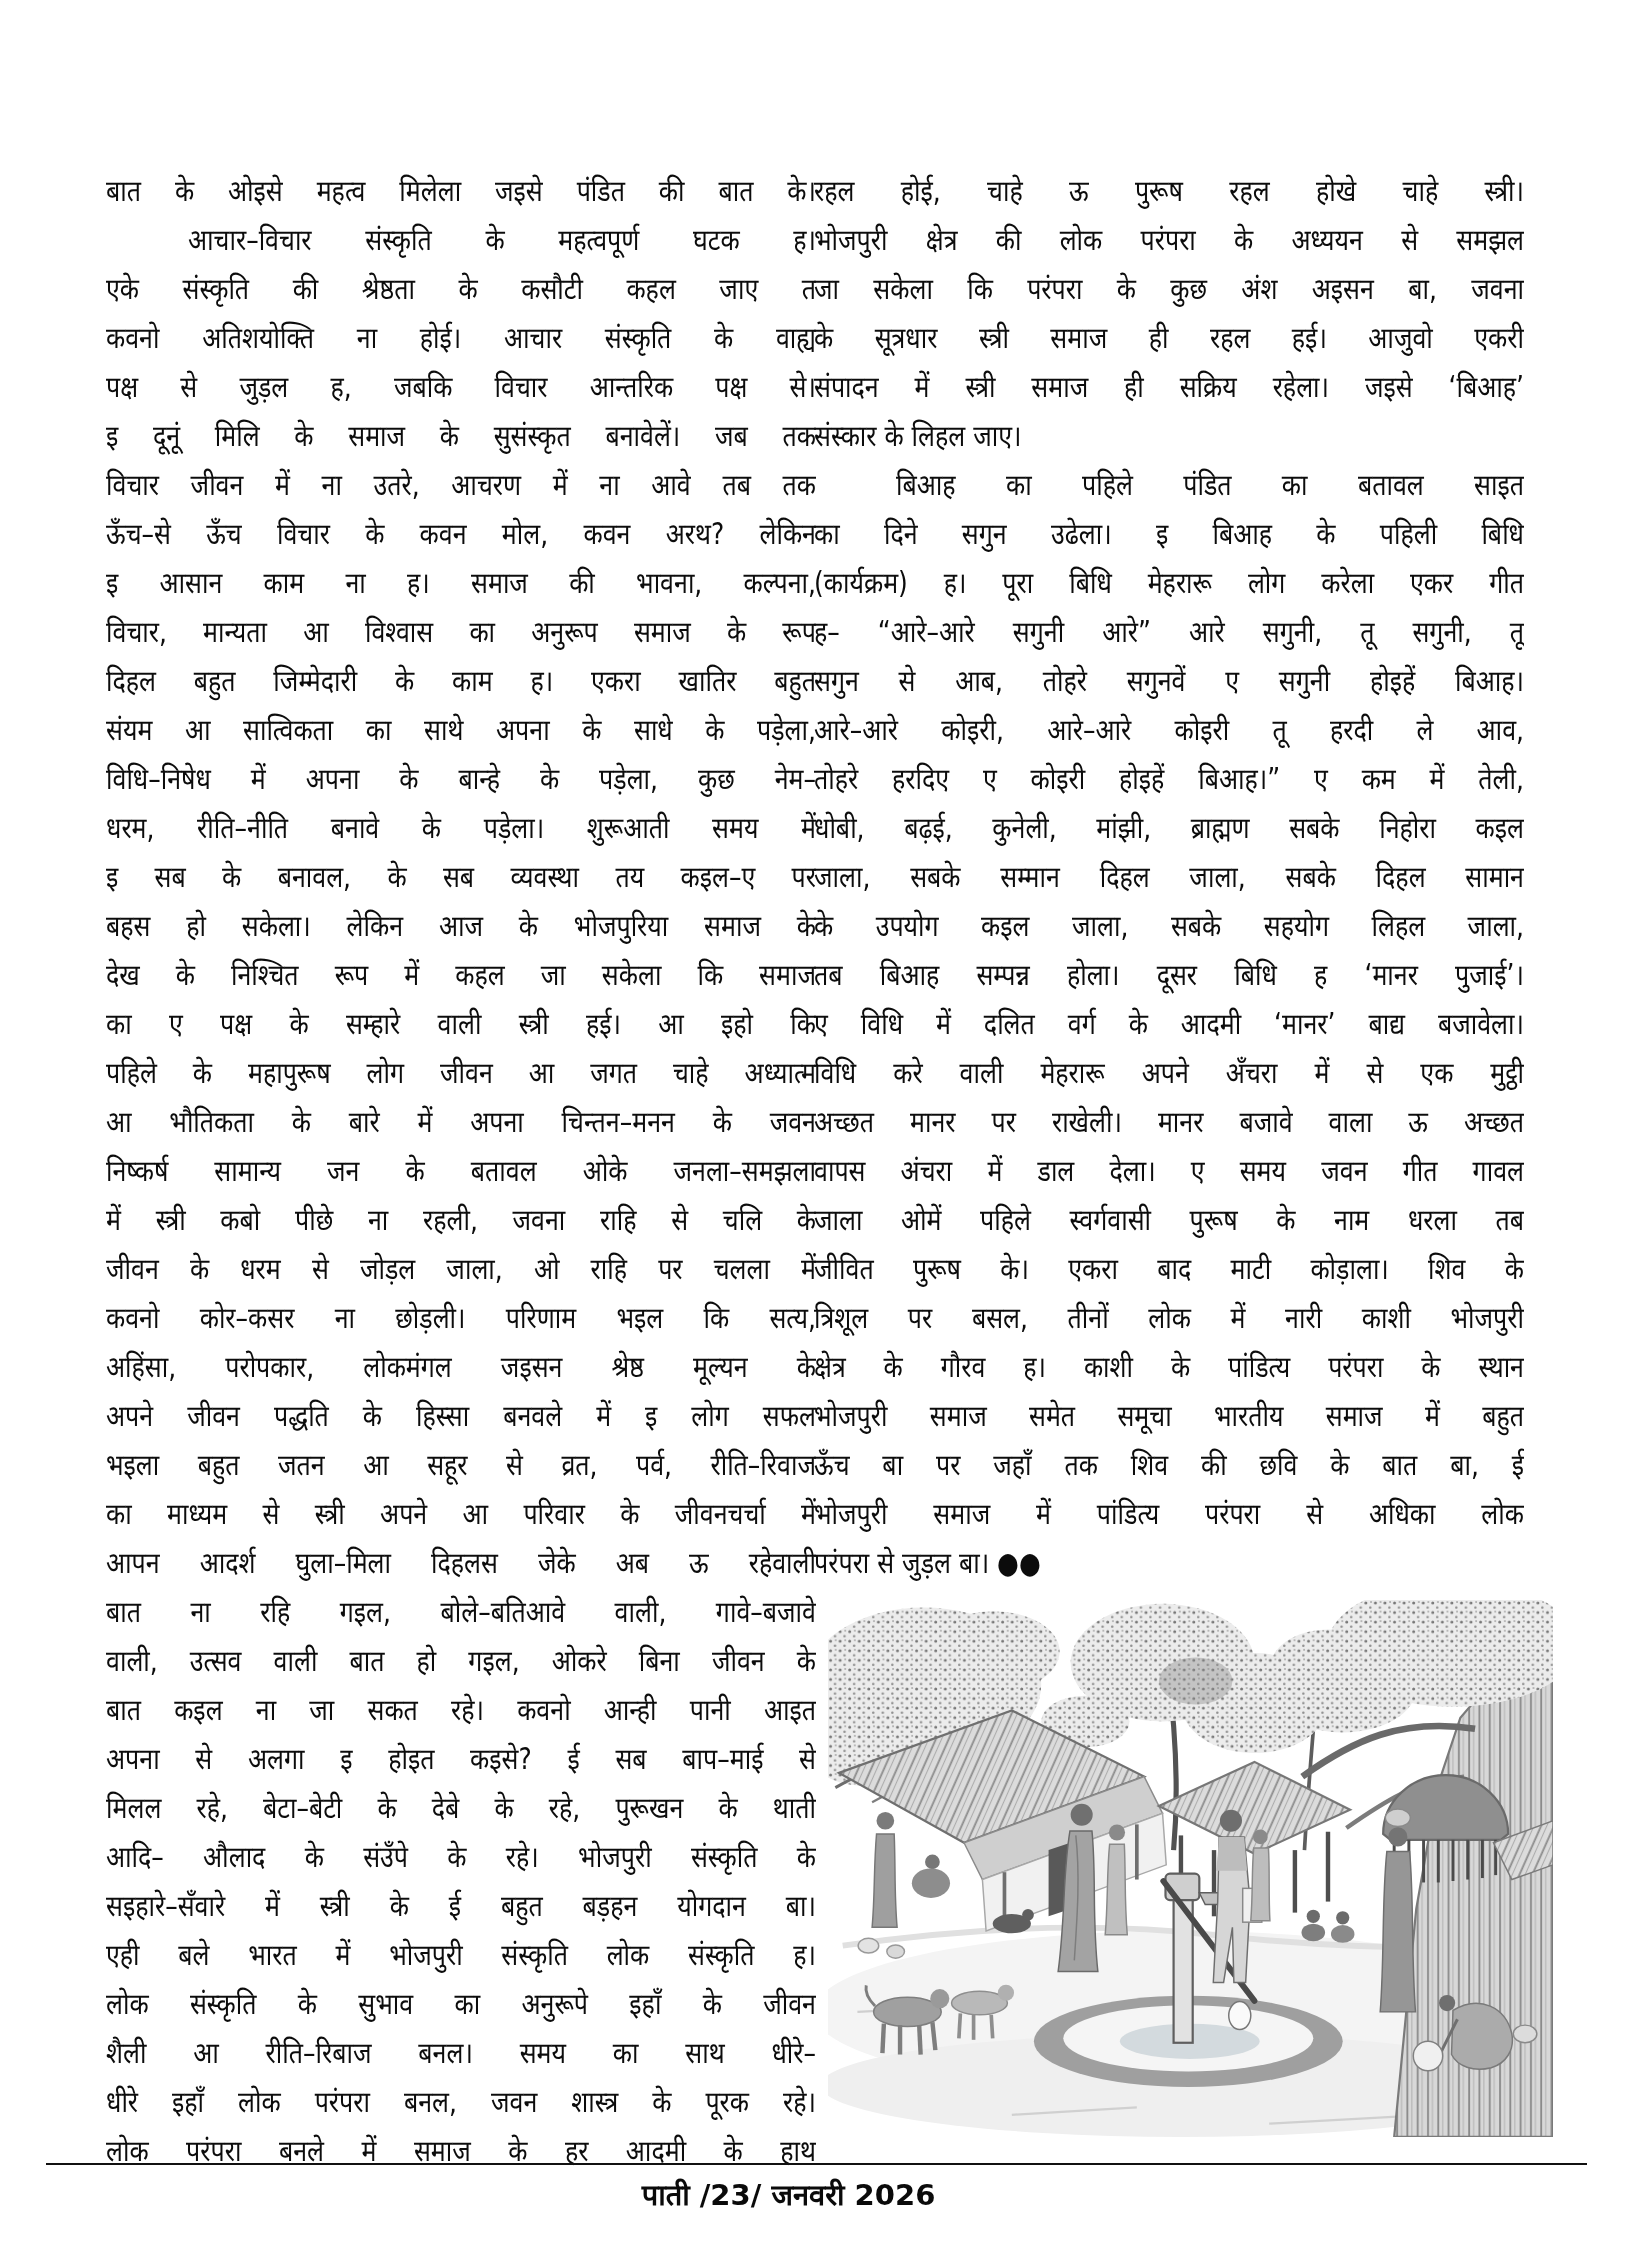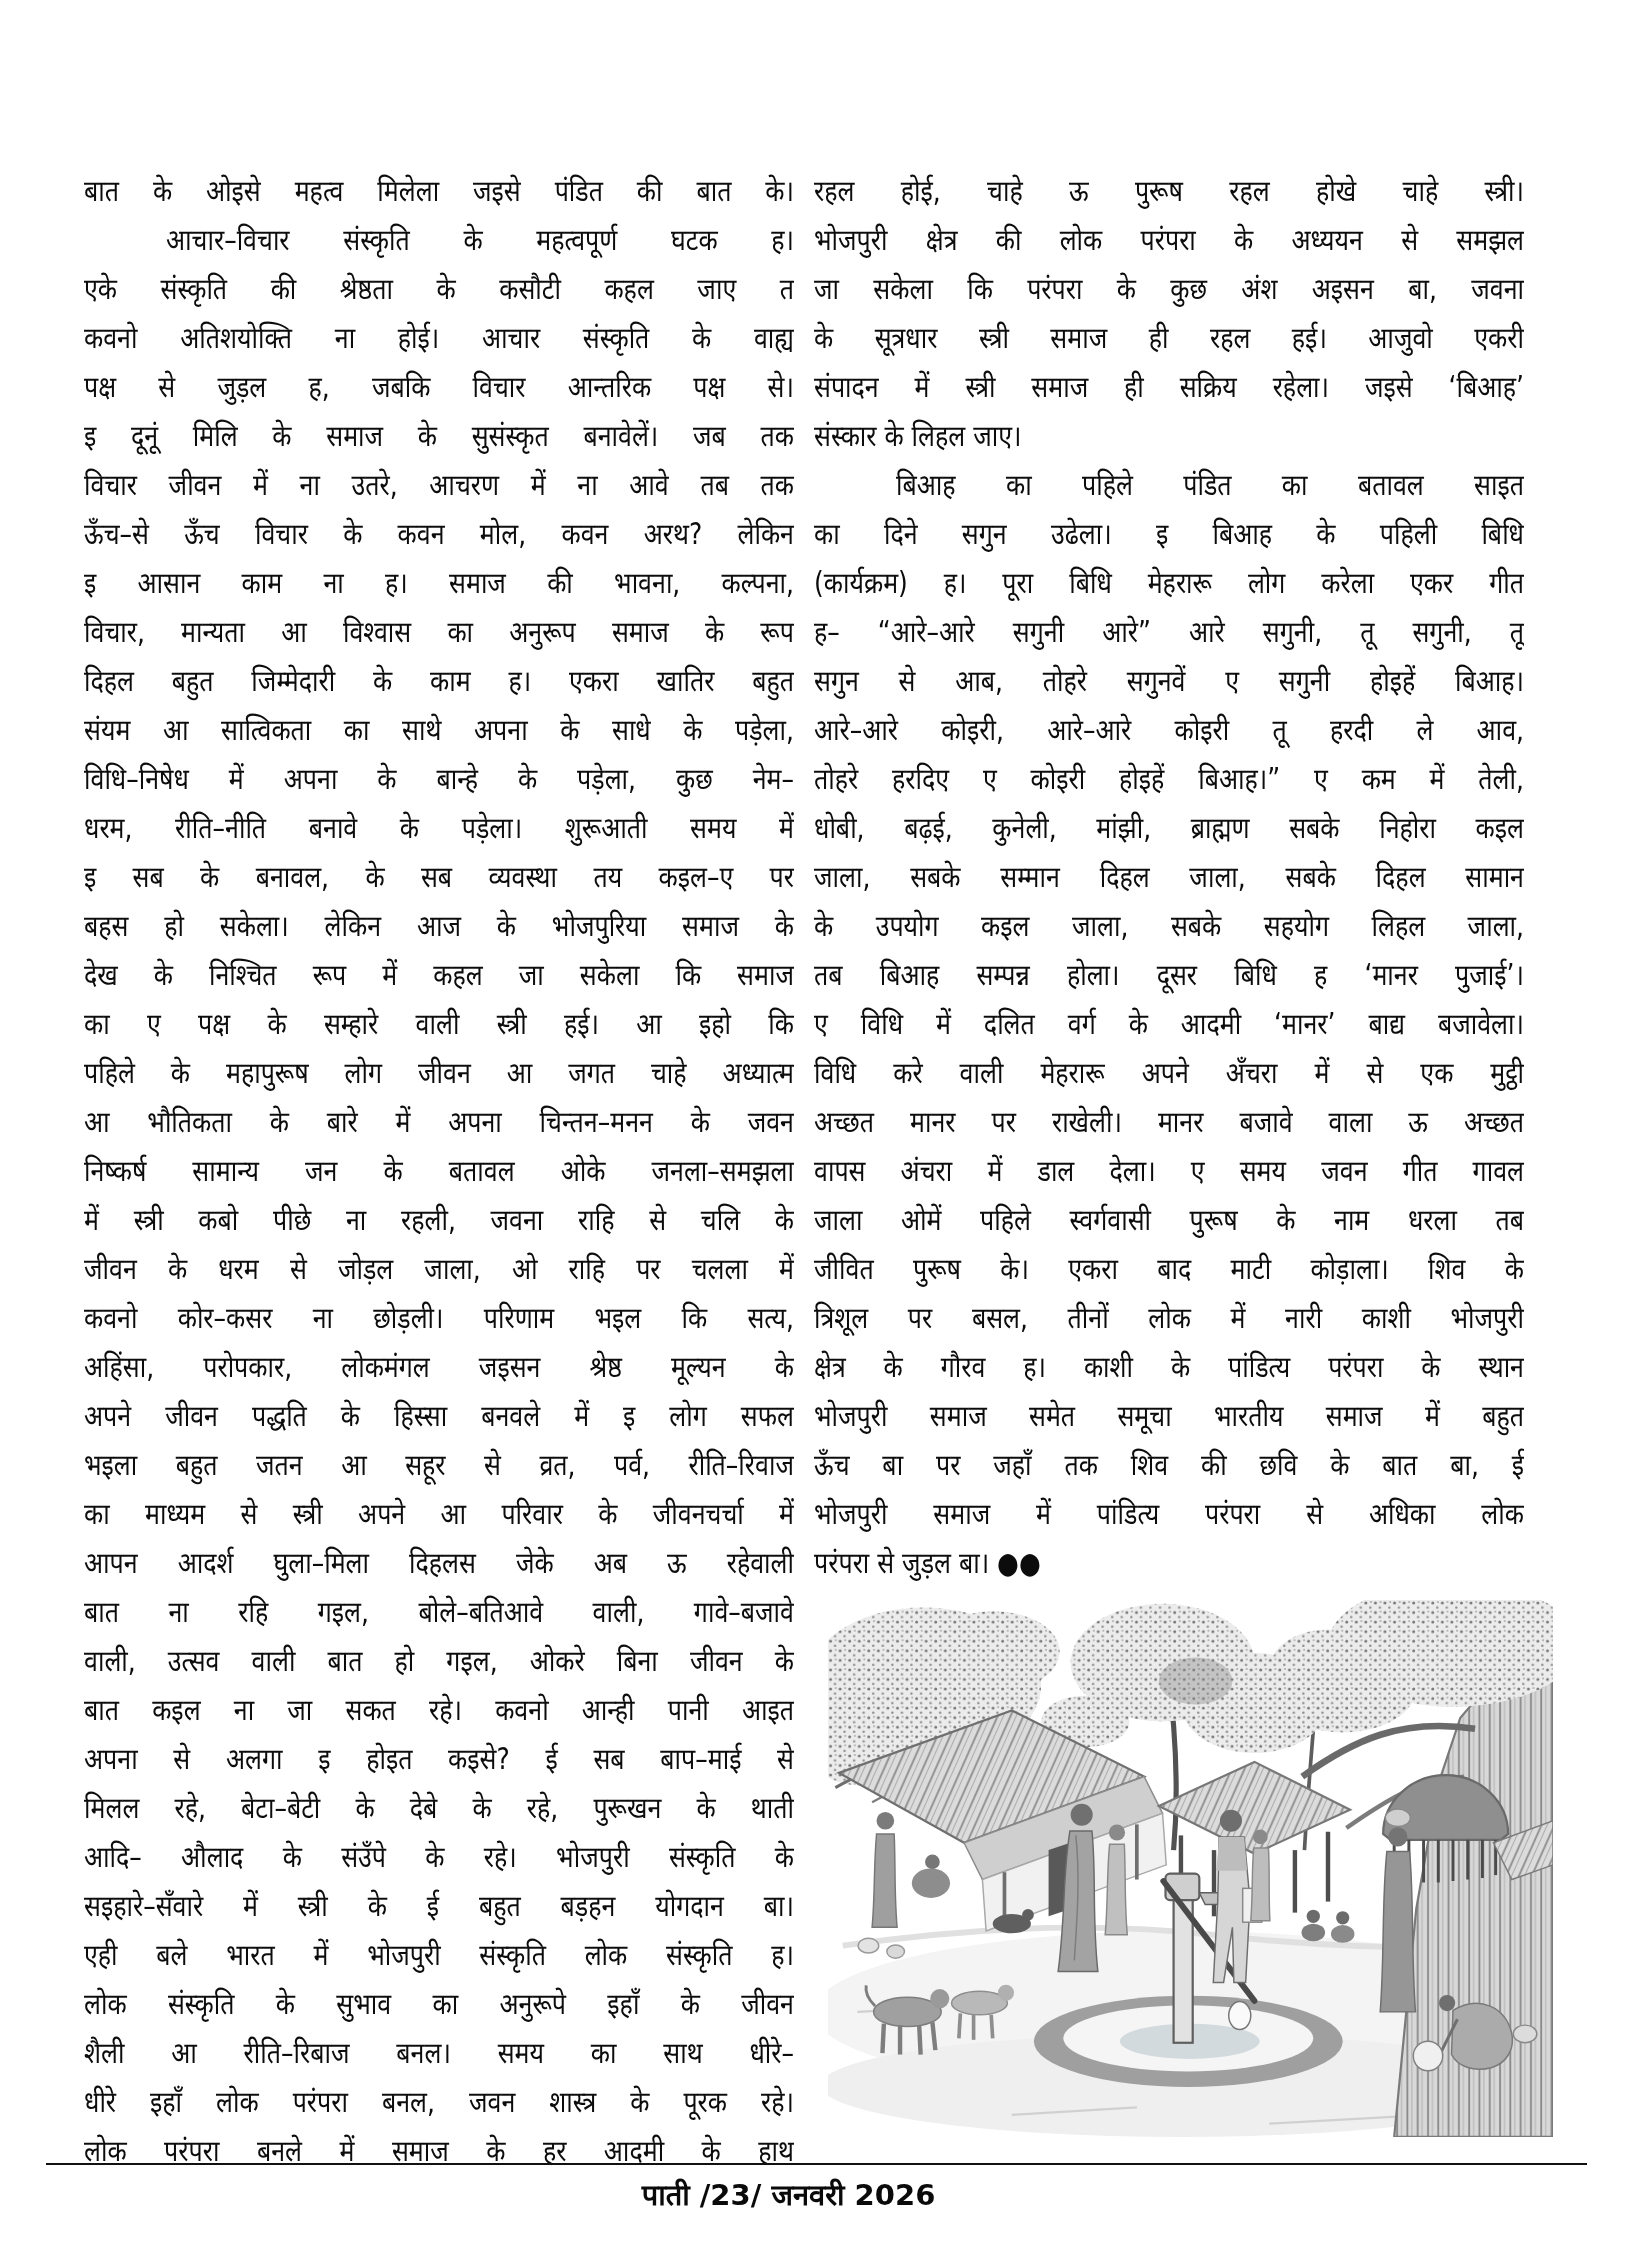--- a/index.html
+++ b/index.html
@@ -2,21 +2,21 @@
 <html style="font-size:11.8px"><head>
 <meta charset="utf-8">
 <style>
   html,body{margin:0;padding:0}
   body{
     width:1633px;height:2261px;position:relative;overflow:hidden;
     background:#ffffff;color:#0c0c0c;
     font-family:"DejaVu Sans","Liberation Sans",sans-serif;
   }
   .column{position:absolute;top:168px;width:710px}
-  #col-left{left:84px}
+  #col-left{left:106px}
   #col-right{left:814px}
   .line{
     height:49px;line-height:47px;font-size:25px;
     text-align:justify;text-align-last:justify;text-justify:inter-word;
     overflow:hidden;white-space:normal;
     transform:scaleY(1.18);transform-origin:50% 50%;
   }
   .line.indent{text-indent:82px}
   .line.end{text-align-last:left}
   .illustration{position:absolute;left:828px;top:1600px;width:725px;height:537px}

